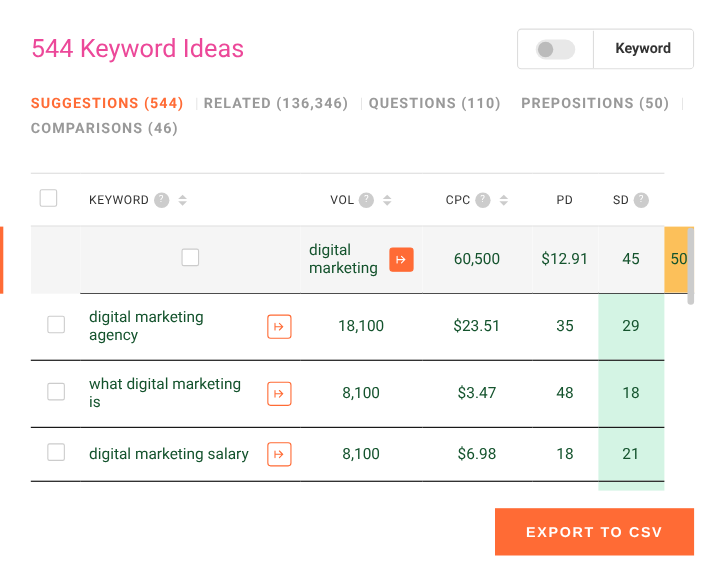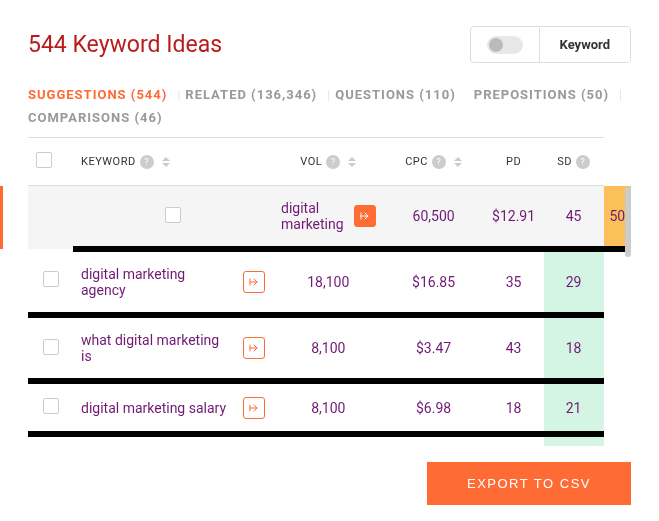--- a/index.html
+++ b/index.html
@@ -1,56 +1,56 @@
 <!DOCTYPE html>
 <html><head>
 <meta charset="utf-8">
 <style>
 *{margin:0;padding:0;box-sizing:border-box}
 body{font-family:-apple-system,BlinkMacSystemFont,"Segoe UI",Roboto,sans-serif;background:#fff;width:659px;height:521px;overflow:hidden;position:relative}
 .container{padding:0 28px}
 .header{display:flex;justify-content:space-between;align-items:center;margin-top:26px;margin-bottom:20px}
-.title{font-size:23px;color:#b91c1c;font-weight:400}
+.title{font-size:23px;color:#ec4899;font-weight:400}
 .header-controls{display:flex;align-items:center;border:1px solid #ddd;border-radius:4px;overflow:hidden}
 .toggle-cell{padding:8px 16px;border-right:1px solid #ddd}
 .toggle{width:36px;height:18px;background:#e8e8e8;border-radius:20px;position:relative;cursor:pointer}
 .toggle::after{content:"";position:absolute;left:2px;top:2px;width:14px;height:14px;background:#bbb;border-radius:50%}
 .filters-btn{padding:10px 20px;font-size:13px;font-weight:700;color:#333;cursor:pointer;background:#fff}
-.tabs{display:flex;flex-wrap:wrap;gap:0;margin-bottom:8px}
+.tabs{display:flex;flex-wrap:wrap;gap:0;margin-bottom:28px}
 .tab{font-size:13px;font-weight:700;letter-spacing:1px;color:#999;padding:4px 18px 4px 0;cursor:pointer;position:relative}
 .tab.active{color:#ff6b35}
 .tab .divider{color:#ddd;font-weight:300;position:absolute;right:4px}
 .table-wrapper{position:relative}
 .table{width:100%;border-collapse:collapse}
 .table th{text-align:left;font-size:11px;font-weight:400;letter-spacing:0.5px;color:#333;padding:14px 8px;border-top:1px solid #ddd;border-bottom:1px solid #ddd;background:#fff}
 .th-keyword{width:200px}
 .th-vol,.th-cpc{width:100px;text-align:center}
 .th-pd,.th-sd{width:60px;text-align:center}
-.table td{padding:14px 8px;border-bottom:6px solid #000000;font-size:14px;color:#701a75}
+.table td{padding:14px 8px;border-bottom:1px solid #000000;font-size:14px;color:#14532d}
 .td-check{width:45px;text-align:center}
 .td-keyword{position:relative;padding-right:40px!important}
 .td-vol,.td-cpc,.td-pd,.td-sd{text-align:center}
 .checkbox{width:16px;height:16px;border:1px solid #ccc;border-radius:2px;display:inline-block;cursor:pointer;background:#fff}
 .help-icon{display:inline-flex;width:14px;height:14px;background:#ccc;border-radius:50%;color:#fff;font-size:9px;align-items:center;justify-content:center;margin-left:4px;vertical-align:middle}
 .sort-icon{display:inline-flex;flex-direction:column;margin-left:8px;vertical-align:middle;gap:2px}
 .sort-icon::before{content:"";border-left:4px solid transparent;border-right:4px solid transparent;border-bottom:4px solid #ccc}
 .sort-icon::after{content:"";border-left:4px solid transparent;border-right:4px solid transparent;border-top:4px solid #ccc}
 .arrow-btn{position:absolute;right:8px;top:50%;transform:translateY(-50%);width:22px;height:22px;border:1.5px solid #ff6b35;border-radius:3px;display:flex;align-items:center;justify-content:center;cursor:pointer;background:#fff}
 .arrow-btn svg{width:12px;height:12px}
 tr.highlighted{background:#f5f5f5;position:relative}
 tr.highlighted::before{content:"";position:absolute;left:-28px;top:0;bottom:0;width:3px;background:#ff6b35}
 tr.highlighted .arrow-btn{background:#ff6b35}
 tr.highlighted .arrow-btn svg path{stroke:#fff}
 .sd-cell{padding:0!important;height:48px}
 .sd-badge{display:flex;align-items:center;justify-content:center;height:100%;width:100%;font-size:14px}
 .sd-orange{background:#fcc05a}
 .sd-green{background:#d4f4e4}
 .scrollbar{position:absolute;right:0;top:50px;width:6px;height:70px;background:#ccc;border-radius:3px}
 .footer{position:absolute;bottom:0;left:0;right:0;background:#fff;padding:16px 28px;display:flex;justify-content:flex-end;gap:16px}
-.btn{padding:14px 40px;background:#ff6b35;color:#fff;font-size:13px;font-weight:400;letter-spacing:1.5px;border:none;cursor:pointer}
+.btn{padding:14px 28px;background:#ff6b35;color:#fff;font-size:13px;font-weight:700;letter-spacing:1.5px;border:none;cursor:pointer}
 .th-content{display:flex;align-items:center}
 .th-vol .th-content,.th-cpc .th-content,.th-pd .th-content,.th-sd .th-content{justify-content:center}
 </style>
 </head>
 <body>
 
 <div class="container">
   <div class="header">
     <h1 class="title">544 Keyword Ideas</h1>
     <div class="header-controls">
@@ -124,36 +124,36 @@
             </td>
           </tr>
           <tr>
             <td class="td-check"><span class="checkbox"></span></td>
             <td class="td-keyword"><span>digital marketing agency</span><span class="arrow-btn">
                 <svg viewBox="0 0 24 24" fill="none">
                   <path d="M4 12h14M12 6l6 6-6 6M4 6v12" stroke="#ff6b35" stroke-width="2" stroke-linecap="round"></path>
                 </svg>
               </span></td>
             <td class="td-vol">18,100</td>
-            <td class="td-cpc">$16.85</td>
+            <td class="td-cpc">$23.51</td>
             <td class="td-pd">35</td>
             <td class="td-sd sd-cell">
               <div class="sd-badge sd-green">29</div>
             </td>
           </tr>
           <tr>
             <td class="td-check"><span class="checkbox"></span></td>
             <td class="td-keyword"><span>what digital marketing is</span><span class="arrow-btn">
                 <svg viewBox="0 0 24 24" fill="none">
                   <path d="M4 12h14M12 6l6 6-6 6M4 6v12" stroke="#ff6b35" stroke-width="2" stroke-linecap="round"></path>
                 </svg>
               </span></td>
             <td class="td-vol">8,100</td>
             <td class="td-cpc">$3.47</td>
-            <td class="td-pd">43</td>
+            <td class="td-pd">48</td>
             <td class="td-sd sd-cell">
               <div class="sd-badge sd-green">18</div>
             </td>
           </tr>
           <tr>
             <td class="td-check"><span class="checkbox"></span></td>
             <td class="td-keyword"><span>digital marketing salary</span><span class="arrow-btn">
                 <svg viewBox="0 0 24 24" fill="none">
                   <path d="M4 12h14M12 6l6 6-6 6M4 6v12" stroke="#ff6b35" stroke-width="2" stroke-linecap="round"></path>
                 </svg>

